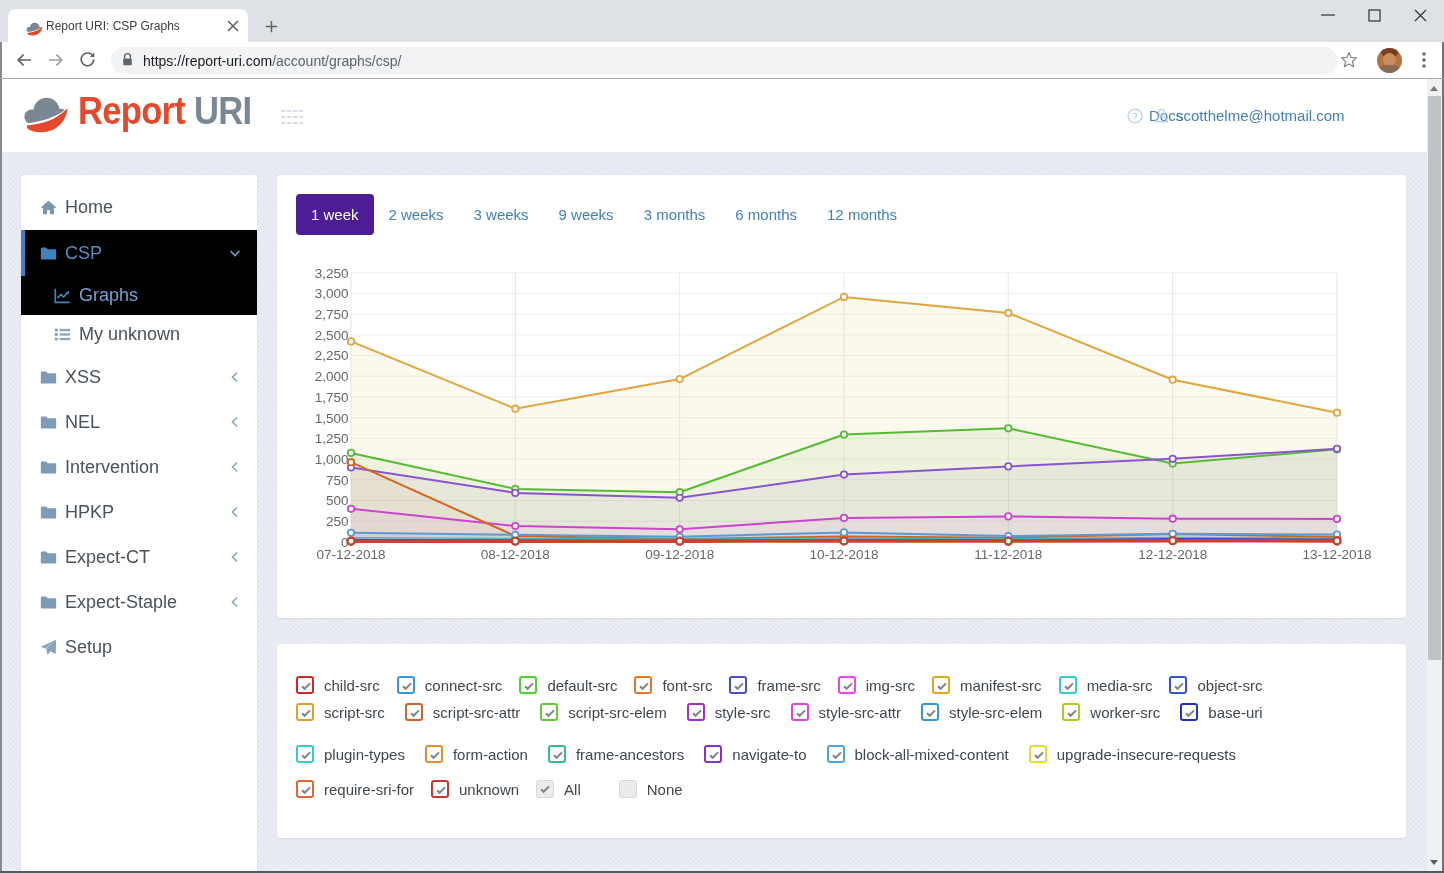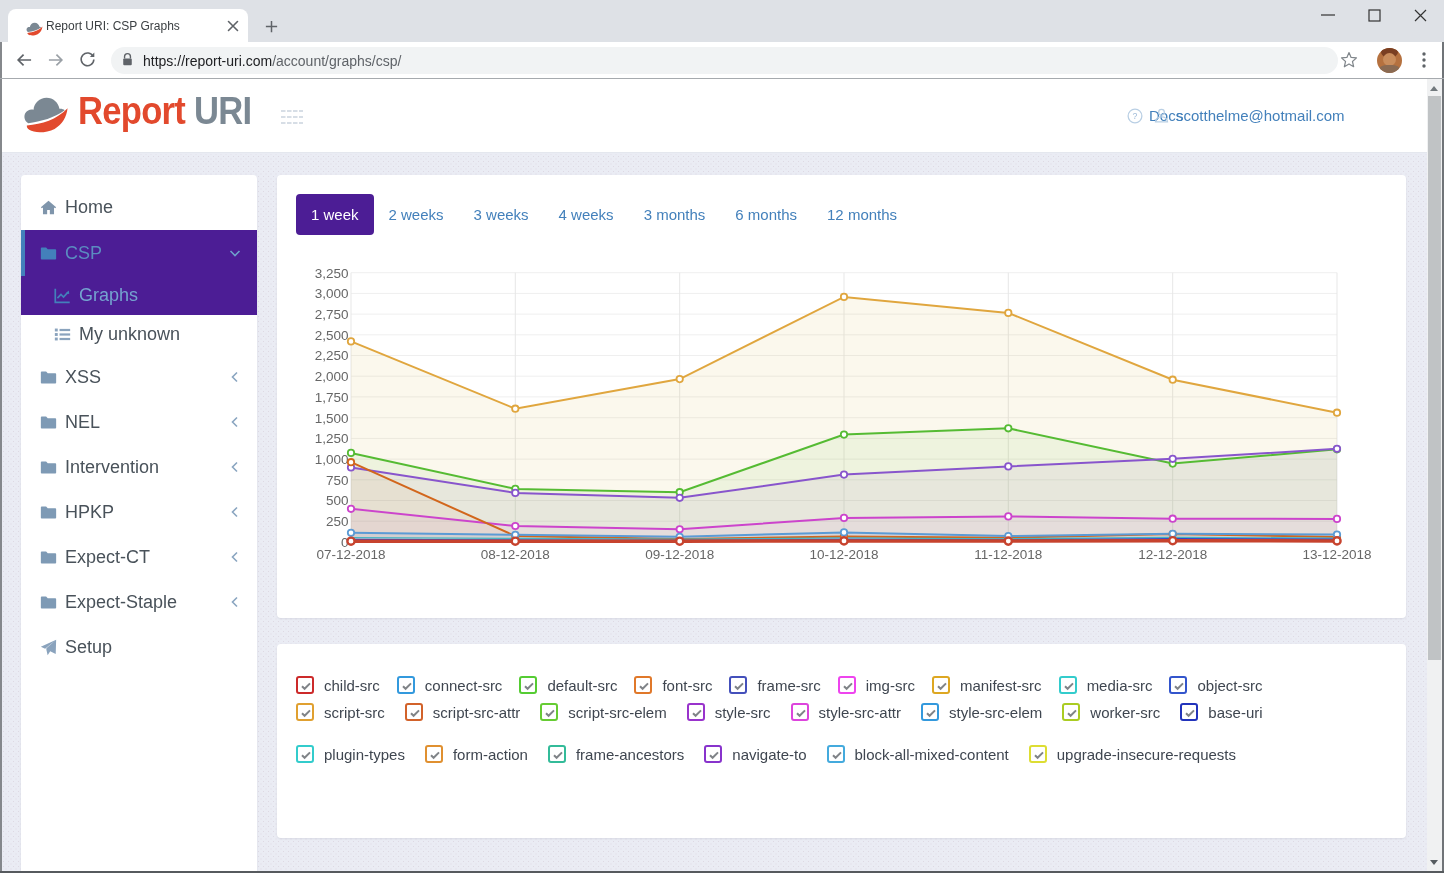--- a/index.html
+++ b/index.html
@@ -31,21 +31,21 @@
 #burger{position:absolute;left:280px;top:33px}
 #docs{position:absolute;left:1126px;top:31px;color:#4380bb;font-size:15px}
 #acct{position:absolute;left:1152px;top:31px;color:#4380bb;font-size:15px}
 
 #sidebar{position:absolute;left:20px;top:99px;width:236px;height:700px;background:#fff;border-radius:4px 4px 0 0;box-shadow:0 1px 2px rgba(50,60,80,.09)}
 .sitem{position:relative;height:46px;display:flex;align-items:center;font-size:18px;color:#49525a}
 .sitem .ic{width:17px;height:17px;margin-left:19px;margin-right:8px;flex:none}
 .sub .ic{margin-left:33px}
 .sitem .chev{position:absolute;right:16px;width:12px;height:12px}
 .sub{height:39px}
-.sel{background:#4c1d95}
+.sel{background:#000000}
 #cspitem{border-left:4px solid #4380bb}
 #cspitem .ic{margin-left:15px}
 #cspitem span{color:#5b8cc0}
 #graphsitem span{color:#74a3cf}
 
 #chartcard{position:absolute;left:276px;top:99px;width:1129px;height:443px;background:#fff;border-radius:4px;box-shadow:0 1px 2px rgba(50,60,80,.09)}
 #checkcard{position:absolute;left:276px;top:568px;width:1129px;height:194px;background:#fff;border-radius:4px;box-shadow:0 1px 2px rgba(50,60,80,.09)}
 
 #ptabs{position:absolute;left:19px;top:19px;height:41px;display:flex;align-items:center}
 #ptabs .pt{font-size:15px;color:#4380bb;padding:0 15px;height:41px;line-height:41px}
@@ -245,21 +245,21 @@
           <path fill="#8aa3bd" d="M19 1L1 9l5 2.5zM7.5 12.5L9 19l3-4.5 6.5 3L19 1 7.5 11z"></path>
         </svg>
         <span>Setup</span>
       </div>
     </div>
 <div id="chartcard">
       <div id="ptabs">
         <div class="pt on">1 week</div>
         <div class="pt">2 weeks</div>
         <div class="pt">3 weeks</div>
-        <div class="pt">4 weeks</div>
+        <div class="pt">9 weeks</div>
         <div class="pt">3 months</div>
         <div class="pt">6 months</div>
         <div class="pt">12 months</div>
       </div>
       <svg width="1129" height="443" viewBox="0 0 1129 443" style="position:absolute;left:0;top:0">
         <line x1="74" y1="366.9" x2="1060" y2="366.9" stroke="#efefef" stroke-width="1"></line>
         <text x="71.5" y="371.7" text-anchor="end" font-size="13.5" fill="#666">0</text>
         <line x1="74" y1="346.2" x2="1060" y2="346.2" stroke="#efefef" stroke-width="1"></line>
         <text x="71.5" y="351.0" text-anchor="end" font-size="13.5" fill="#666">250</text>
         <line x1="74" y1="325.5" x2="1060" y2="325.5" stroke="#efefef" stroke-width="1"></line>
@@ -504,13 +504,36 @@
           </svg>
         </span>
         <span class="cklab">block-all-mixed-content</span>
         <span class="ck" style="border:2px solid #dddd33">
           <svg width="14" height="14" viewBox="0 0 14 14">
             <path d="M3 7.2l2.6 2.6L11 4.4" fill="none" stroke="#808488" stroke-width="2"></path>
           </svg>
         </span>
         <span class="cklab">upgrade-insecure-requests</span>
       </div>
+      <div class="ckrow" style="top:136px">
+        <span class="ck" style="border:2px solid #e0663a">
+          <svg width="14" height="14" viewBox="0 0 14 14">
+            <path d="M3 7.2l2.6 2.6L11 4.4" fill="none" stroke="#808488" stroke-width="2"></path>
+          </svg>
+        </span>
+        <span class="cklab">require-sri-for</span>
+        <span class="ck" style="border:2px solid #cc3333">
+          <svg width="14" height="14" viewBox="0 0 14 14">
+            <path d="M3 7.2l2.6 2.6L11 4.4" fill="none" stroke="#808488" stroke-width="2"></path>
+          </svg>
+        </span>
+        <span class="cklab">unknown</span>
+        <span class="ck ckg">
+          <svg width="14" height="14" viewBox="0 0 14 14">
+            <path d="M3 7.2l2.6 2.6L11 4.4" fill="none" stroke="#808488" stroke-width="2"></path>
+          </svg>
+        </span>
+        <span class="cklab">All</span>
+        <span style="width:21px"></span>
+        <span class="ck ckg"></span>
+        <span class="cklab">None</span>
+      </div>
     </div>
 </div>
 </body></html>

